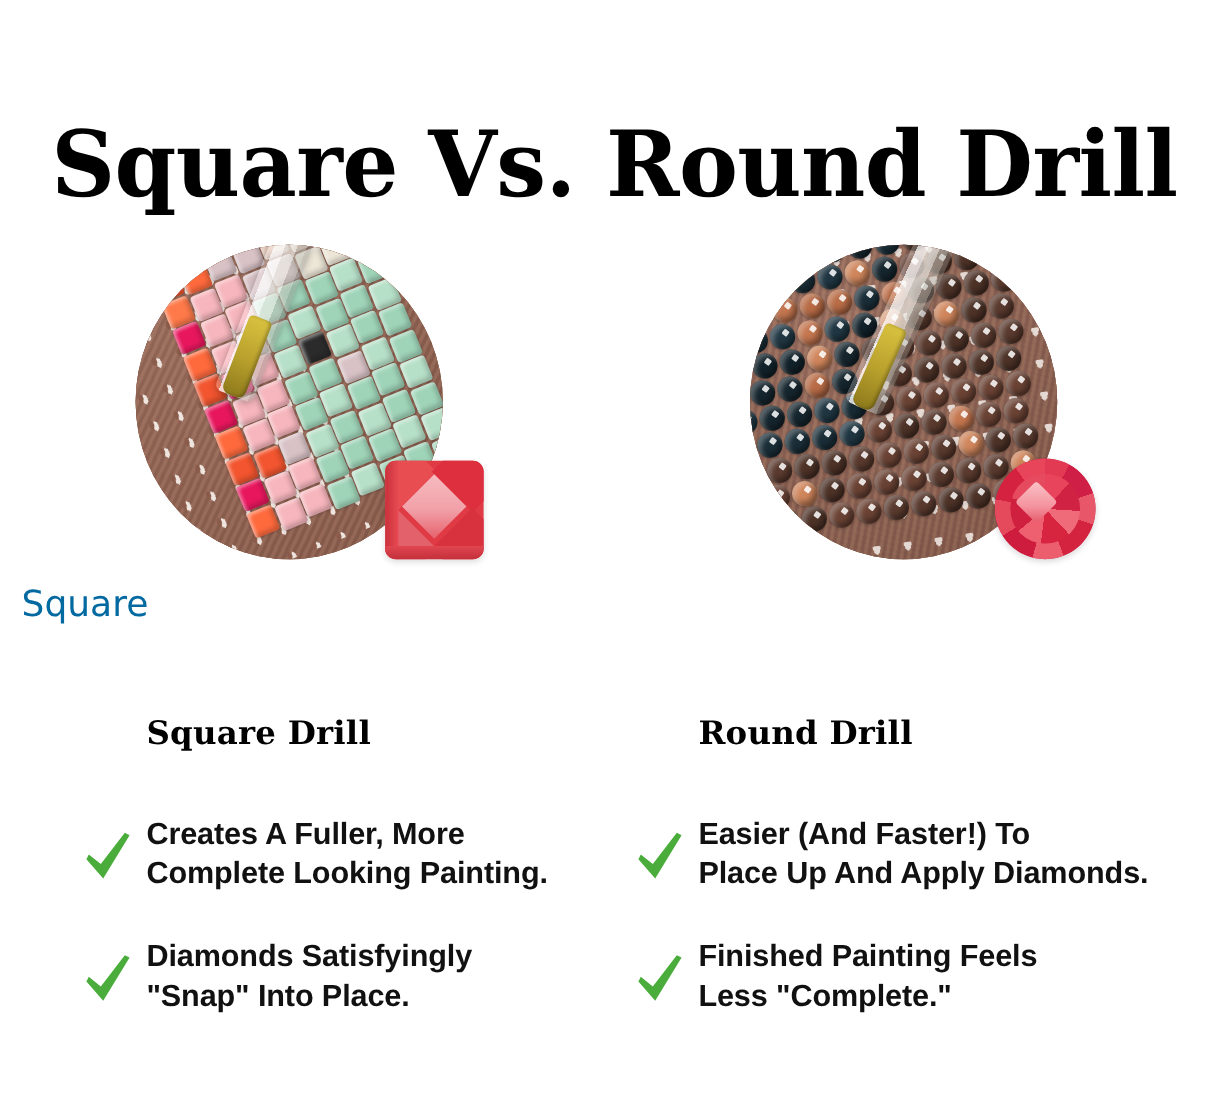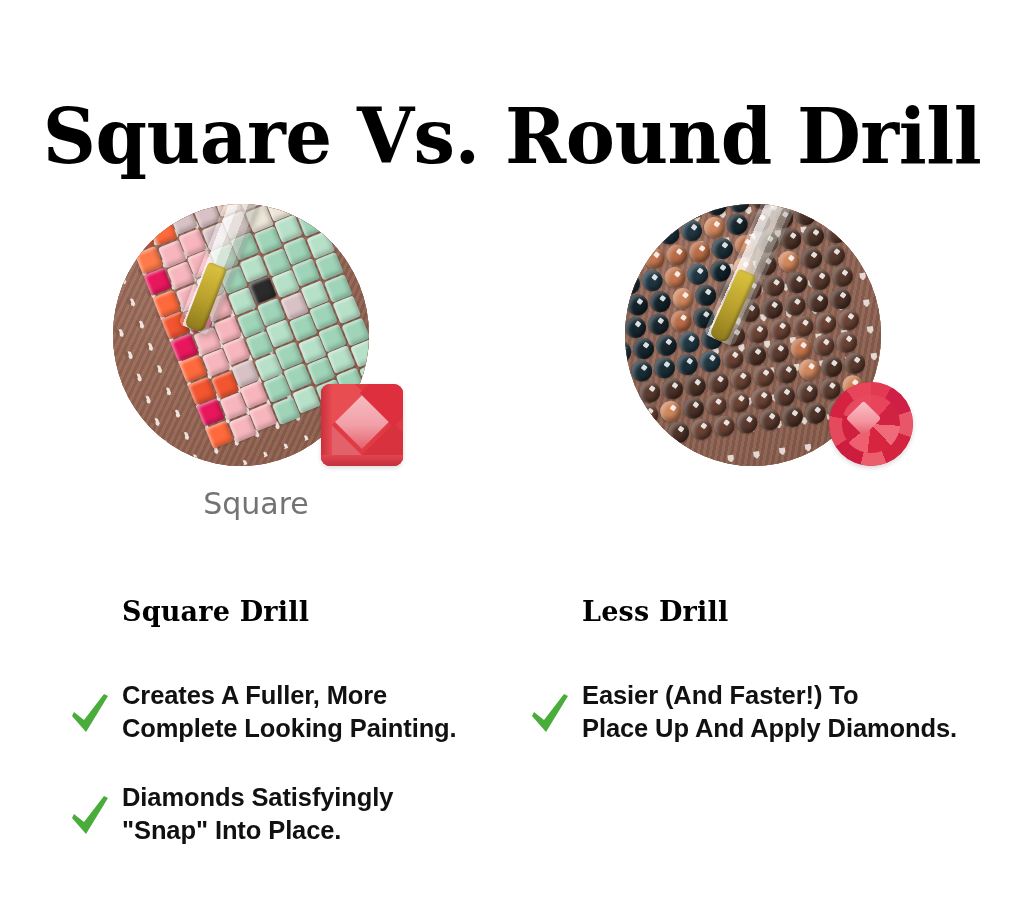--- a/index.html
+++ b/index.html
@@ -250,25 +250,25 @@
       background: conic-gradient(#e8455c 0 12%, #d02242 12% 26%, #f06b7a 26% 38%, #d72540 38% 52%,
                                  #ee5f70 52% 64%, #cf2040 64% 80%, #e54a5e 80% 100%); }
   .gem-round .f-hl { left:26%; top:28%; width:30%; height:30%;
       background: linear-gradient(135deg,#fbc3c8 0%, #f4939e 60%, #e4596a 100%); transform: rotate(45deg); border-radius:3px; }
 
   
   .caption {
     position: absolute;
     top: 486px;
     width: 512px;
-    text-align: center;
     font-family: "DejaVu Sans", "Liberation Sans", sans-serif;
     font-weight: 400;
     font-size: 30px;
-    color: #737373;
+    color: #0369a1;
+    margin-left: 18px;
   }
   .caption.left  { left: 0;   }
   .caption.right { left: 512px; }
 
   
   .cols {
     position: absolute;
     left: 0;
     top: 596px;
     width: 1024px;
@@ -602,28 +602,37 @@
           <svg width="40" height="42" viewBox="0 0 40 42" aria-hidden="true">
             <path d="M2 23 L4 19 L14 27 L34 1 L38 3 L16 39 Z" fill="#4aad3b"></path>
           </svg>
         </span>
         <div class="bullet-text">Diamonds Satisfyingly
 "Snap" Into Place.</div>
       </div>
     </div>
 
     <div class="col right">
-      <div class="col-heading">Less Drill</div>
+      <div class="col-heading">Round Drill</div>
 
       <div class="bullet">
         <span class="check-icon">
           <svg width="40" height="42" viewBox="0 0 40 42" aria-hidden="true">
             <path d="M2 23 L4 19 L14 27 L34 1 L38 3 L16 39 Z" fill="#4aad3b"></path>
           </svg>
         </span>
         <div class="bullet-text">Easier (And Faster!) To
 Place Up And Apply Diamonds.</div>
       </div>
 
+      <div class="bullet">
+        <span class="check-icon">
+          <svg width="40" height="42" viewBox="0 0 40 42" aria-hidden="true">
+            <path d="M2 23 L4 19 L14 27 L34 1 L38 3 L16 39 Z" fill="#4aad3b"></path>
+          </svg>
+        </span>
+        <div class="bullet-text">Finished Painting Feels
+Less "Complete."</div>
+      </div>
     </div>
 
   </div>
 </div>
 
 </body></html>

